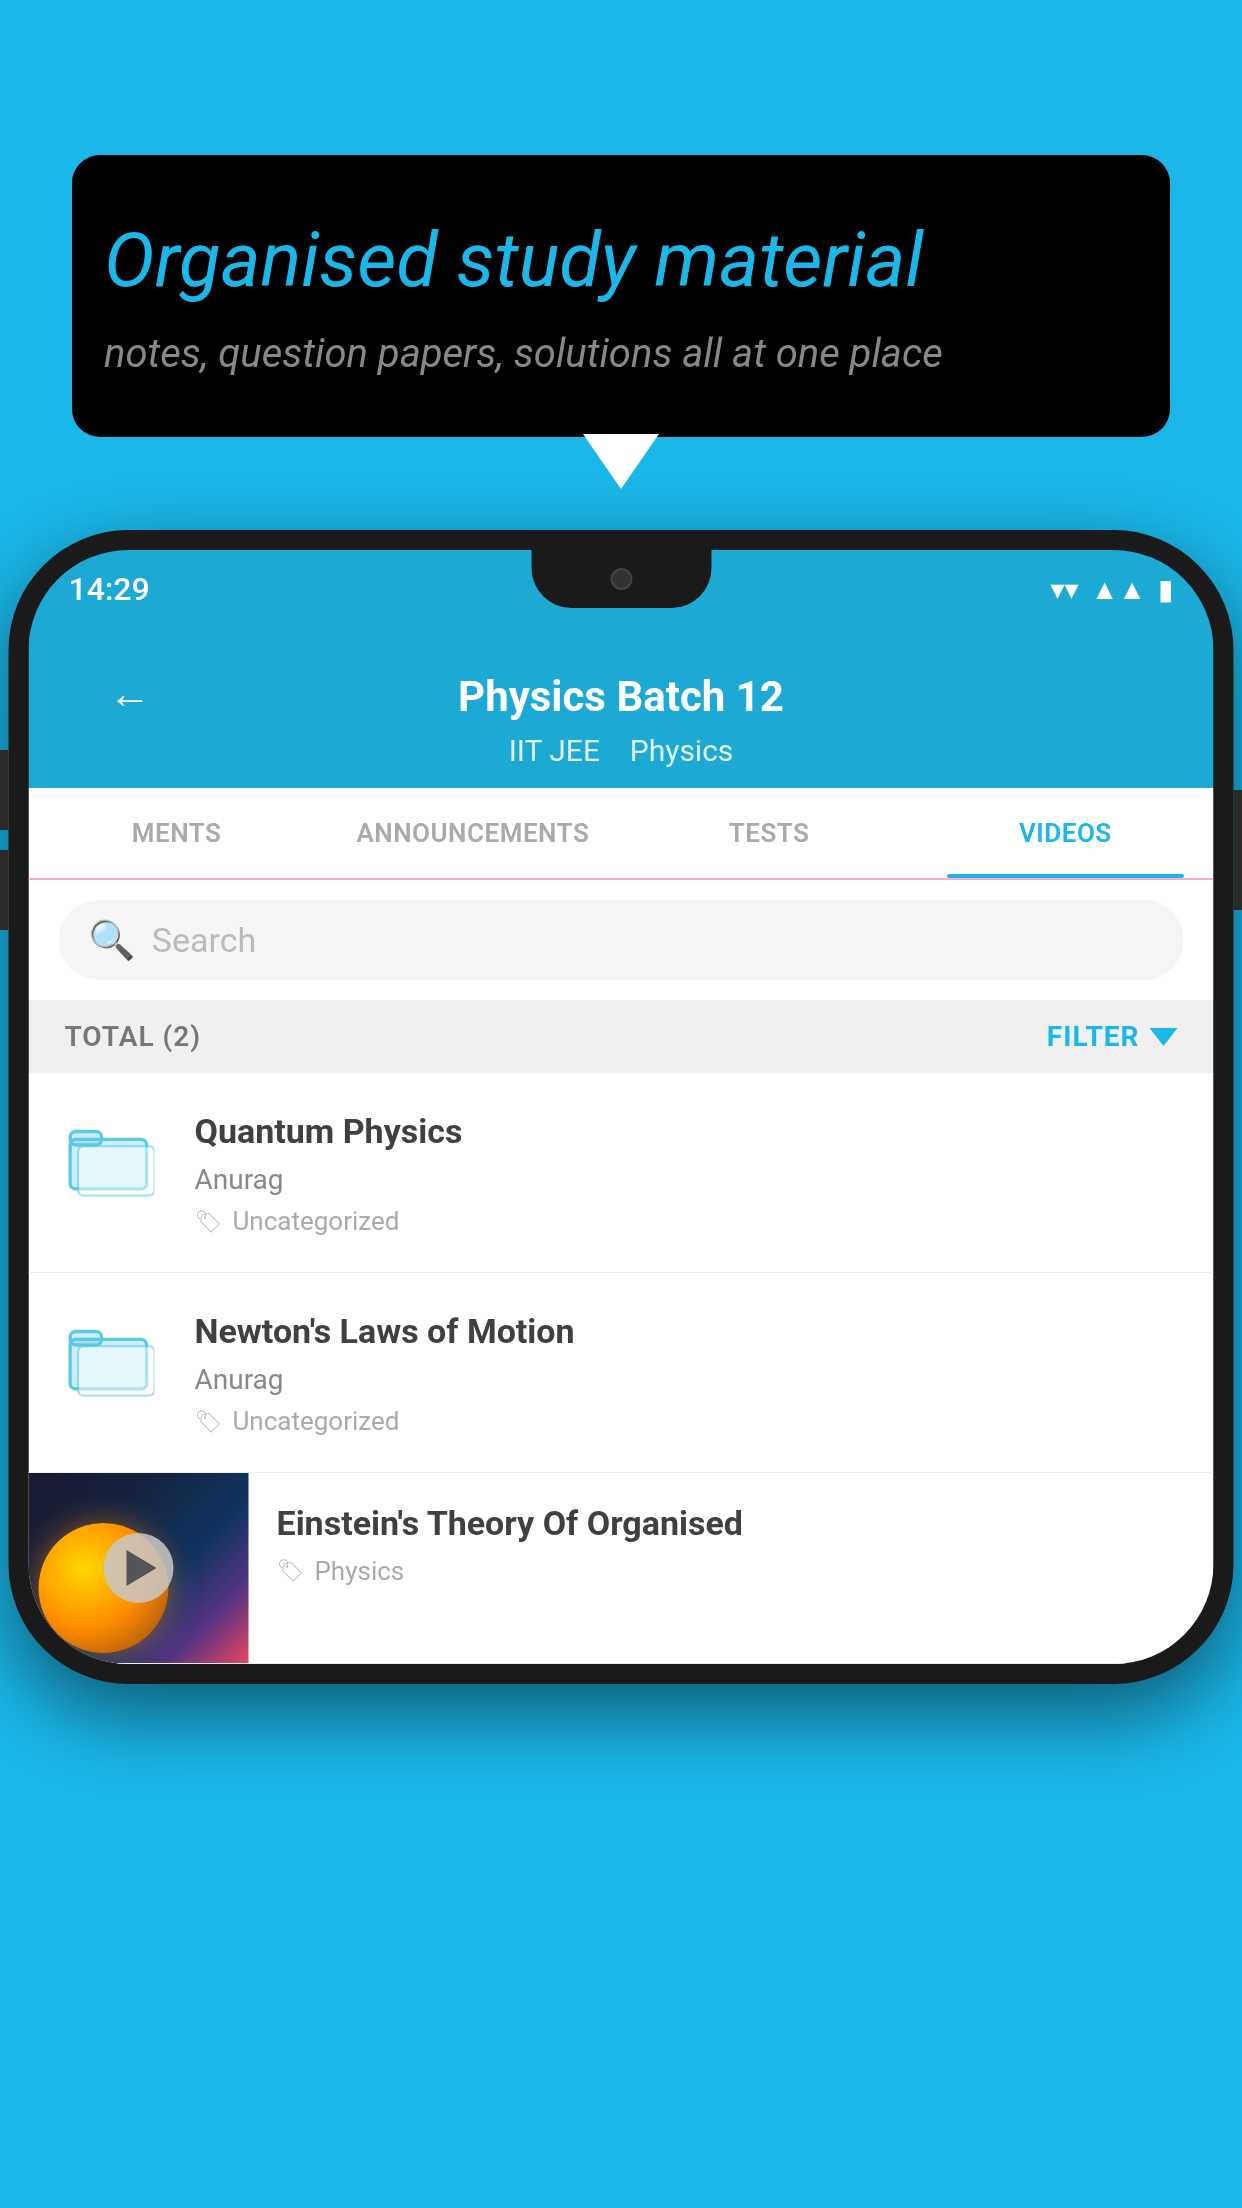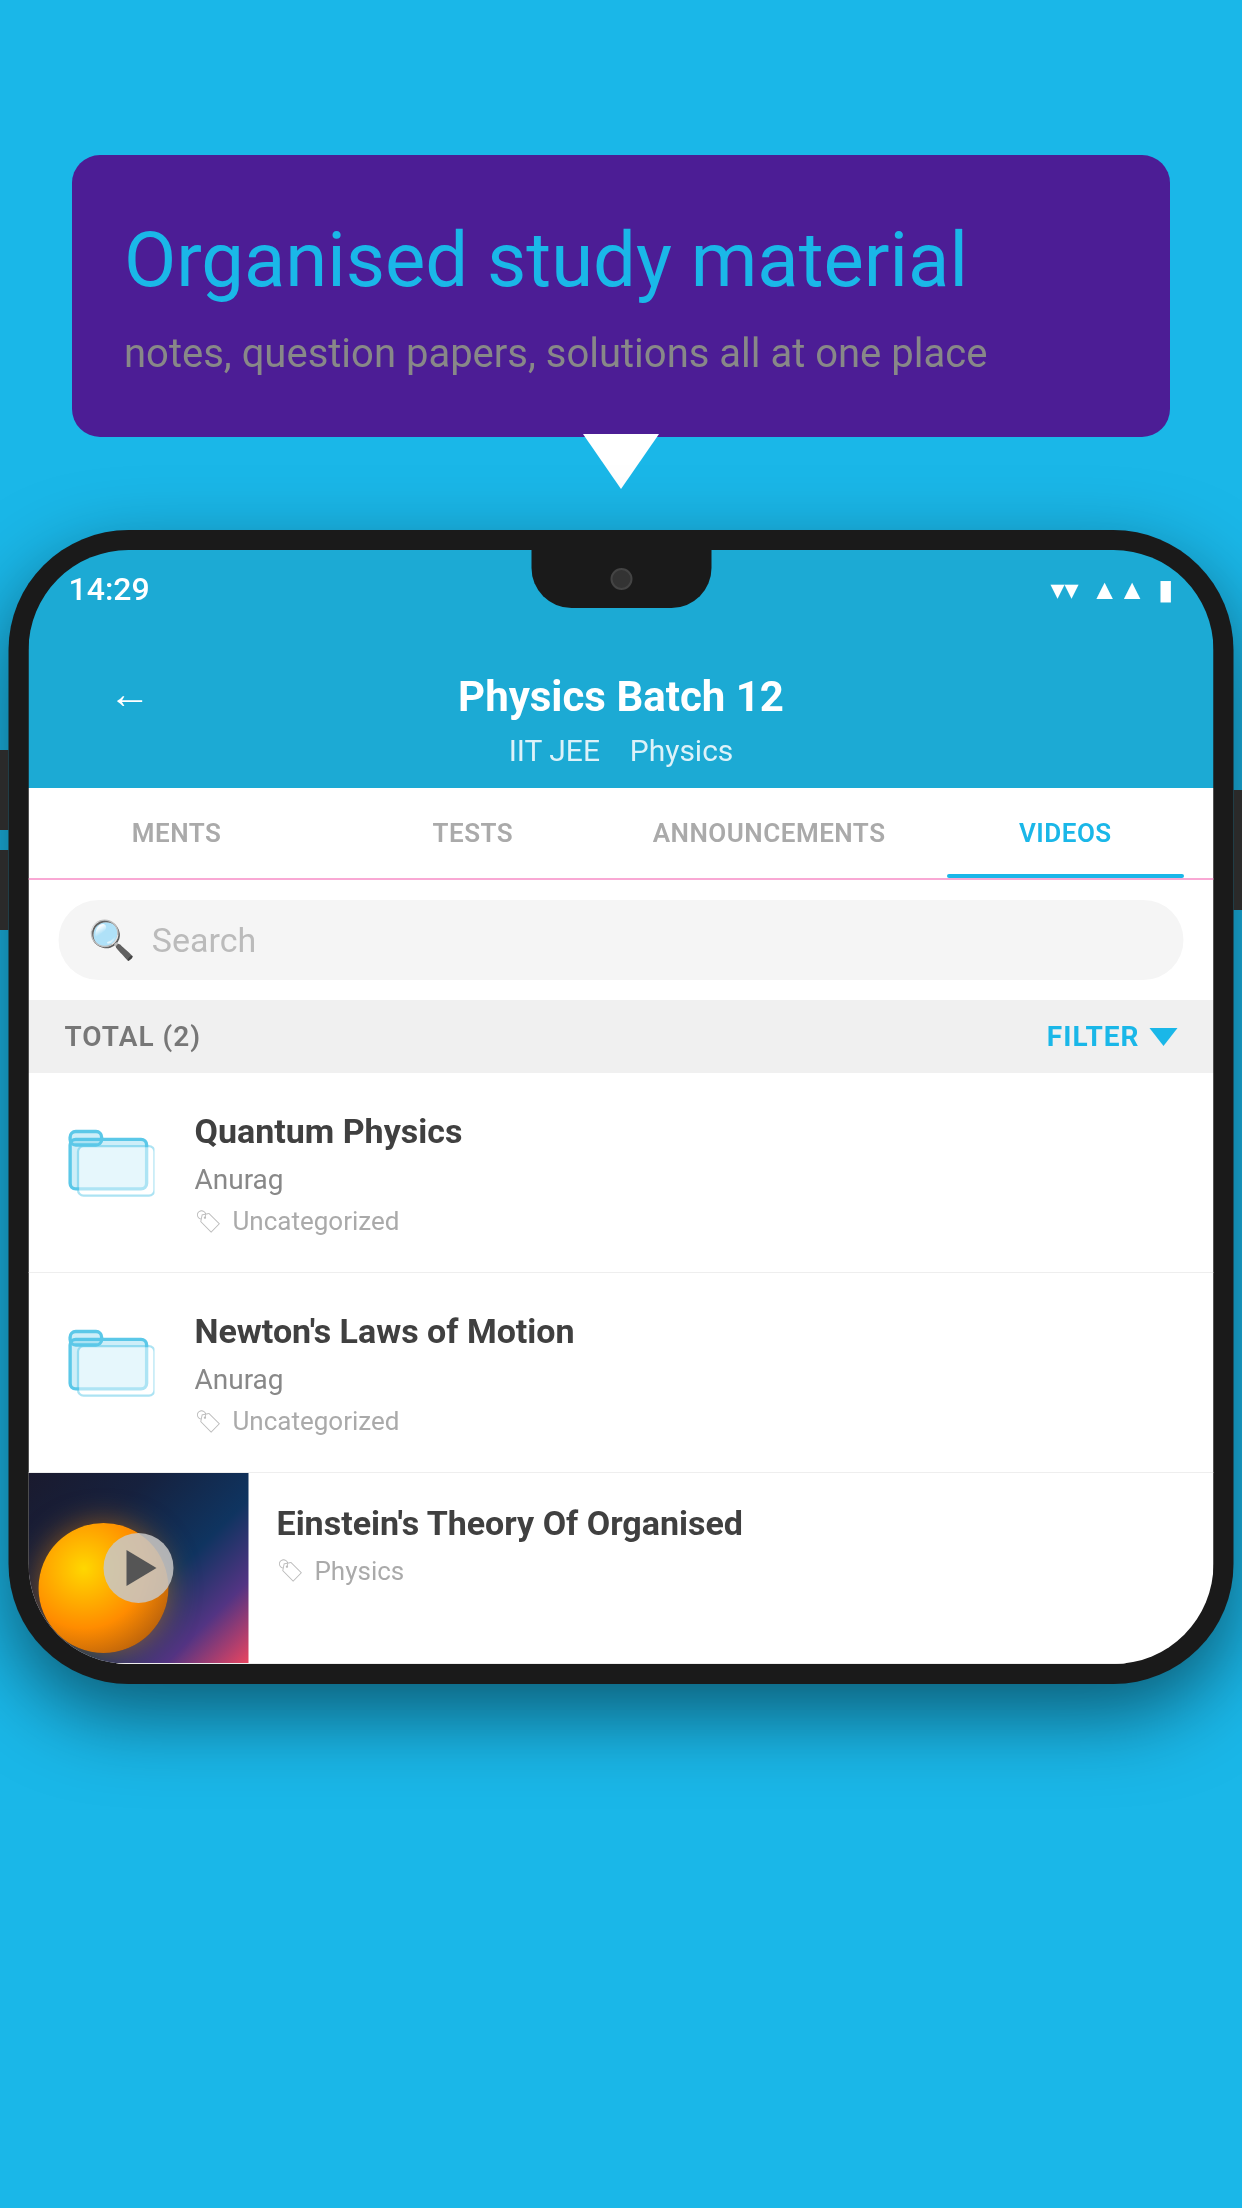--- a/index.html
+++ b/index.html
@@ -15,24 +15,25 @@
 
     
     .speech-bubble-wrapper {
       position: absolute;
       top: 155px;
       left: 72px;
       right: 72px;
     }
 
     .speech-bubble {
-      background: #4c1d95;
+      background: #000000;
       border-radius: 28px;
-      padding: 60px 52px;
-      position: relative;
+      padding: 60px 32px;
+      position: relative;
+      font-style: italic;
     }
 
     .speech-bubble::after {
       content: '';
       position: absolute;
       bottom: -52px;
       left: 50%;
       transform: translateX(-50%);
       width: 0;
       height: 0;
@@ -441,24 +442,24 @@
           &nbsp;&nbsp;
           <span>Physics</span>
         </div>
       </div>
 
       <div class="tabs-bar">
         <div class="tab">
           <span>MENTS</span>
         </div>
         <div class="tab">
+          <span>ANNOUNCEMENTS</span>
+        </div>
+        <div class="tab">
           <span>TESTS</span>
-        </div>
-        <div class="tab">
-          <span>ANNOUNCEMENTS</span>
         </div>
         <div class="tab active">
           <span>VIDEOS</span>
         </div>
       </div>
 
       <div class="search-container">
         <div class="search-box">
           <span class="search-icon-svg">🔍</span>
           <span class="search-text">Search</span>

